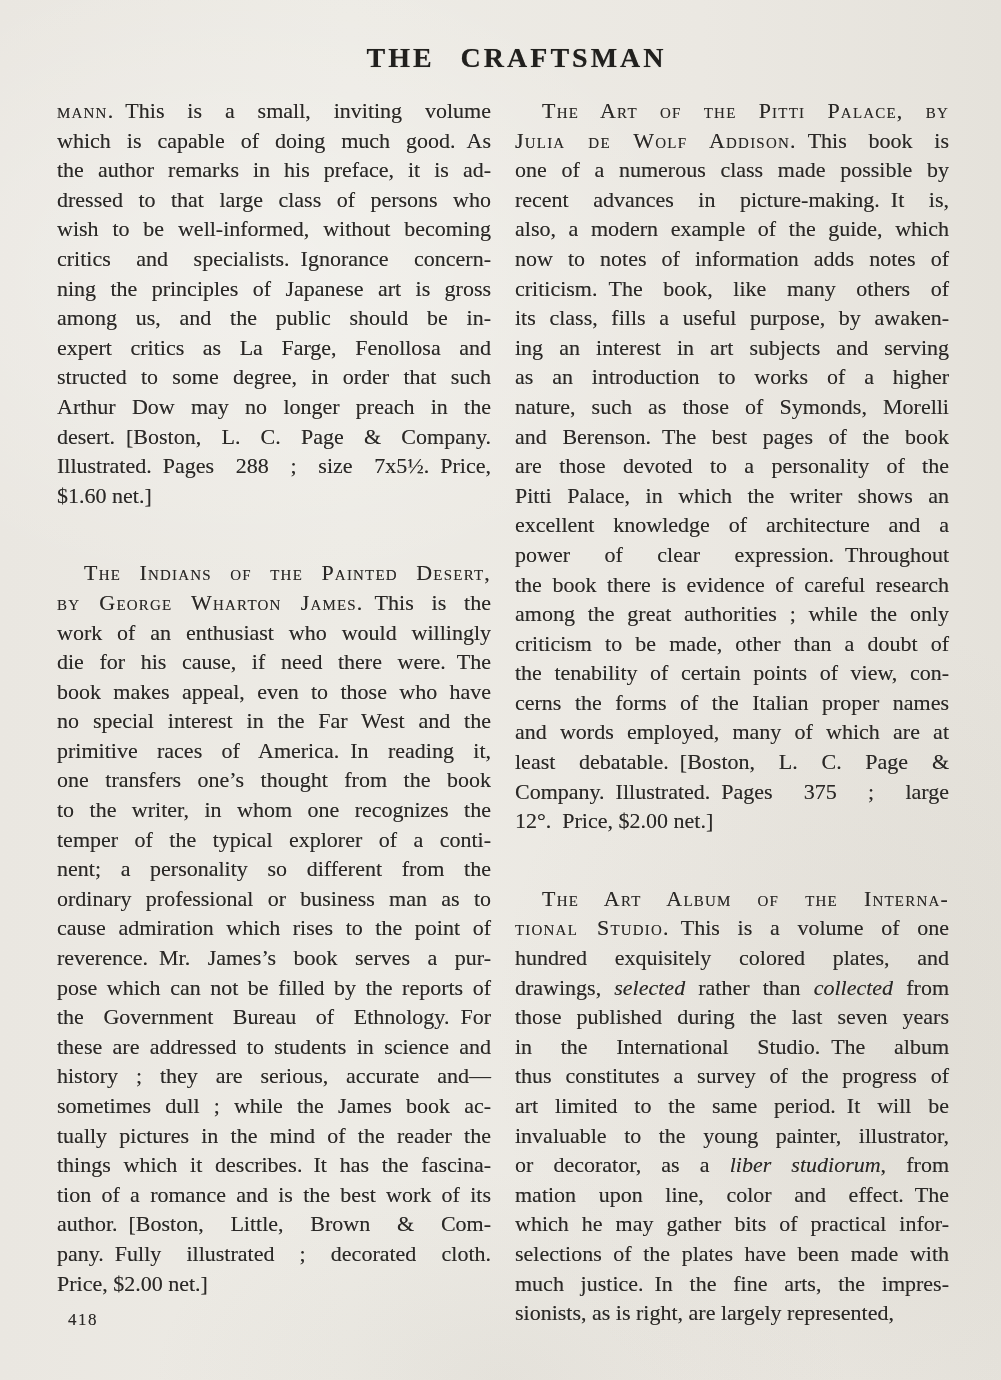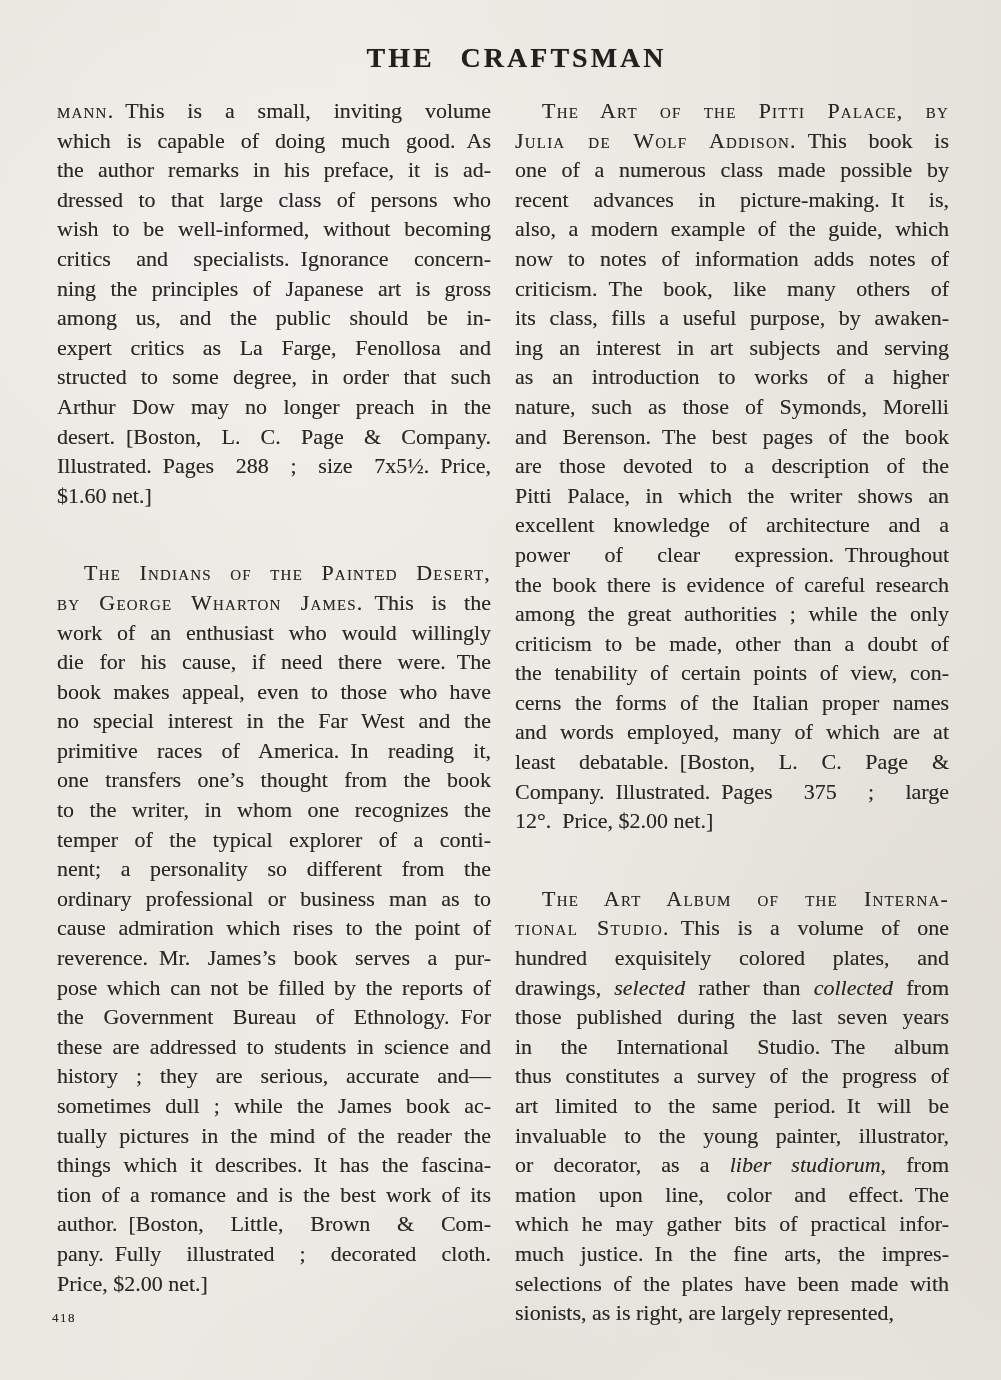--- a/index.html
+++ b/index.html
@@ -55,23 +55,23 @@
   }
   .line.last { text-align-last: left; }
   .paragraph.indent .line:first-child { text-indent: 27px; }
   sc {
     font-variant: small-caps;
     letter-spacing: 1.2px;
   }
   i { }
   .page-number {
     position: absolute;
-    left: 52px;
+    left: 68px;
     top: 1310px;
-    font-size: 13px;
+    font-size: 17px;
     letter-spacing: 1.5px;
     color: #2a2826;
     text-shadow: 0 0 0.6px rgba(42,40,38,0.45);
   }
 </style>
 </head>
 <body>
 
 <div class="page">
   <h1 class="header">THE CRAFTSMAN</h1>
@@ -128,21 +128,21 @@
           <div class="line">one of a numerous class made possible by</div>
           <div class="line">recent advances in picture-making. It is,</div>
           <div class="line">also, a modern example of the guide, which</div>
           <div class="line">now to notes of information adds notes of</div>
           <div class="line">criticism. The book, like many others of</div>
           <div class="line">its class, fills a useful purpose, by awaken-</div>
           <div class="line">ing an interest in art subjects and serving</div>
           <div class="line">as an introduction to works of a higher</div>
           <div class="line">nature, such as those of Symonds, Morelli</div>
           <div class="line">and Berenson. The best pages of the book</div>
-          <div class="line">are those devoted to a description of the</div>
+          <div class="line">are those devoted to a personality of the</div>
           <div class="line">Pitti Palace, in which the writer shows an</div>
           <div class="line">excellent knowledge of architecture and a</div>
           <div class="line">power of clear expression. Throughout</div>
           <div class="line">the book there is evidence of careful research</div>
           <div class="line">among the great authorities ; while the only</div>
           <div class="line">criticism to be made, other than a doubt of</div>
           <div class="line">the tenability of certain points of view, con-</div>
           <div class="line">cerns the forms of the Italian proper names</div>
           <div class="line">and words employed, many of which are at</div>
           <div class="line">least debatable. [Boston, L. C. Page &amp;</div>
@@ -155,20 +155,20 @@
           <div class="line">hundred exquisitely colored plates, and</div>
           <div class="line">drawings, <i>selected</i> rather than <i>collected</i> from</div>
           <div class="line">those published during the last seven years</div>
           <div class="line">in the International Studio. The album</div>
           <div class="line">thus constitutes a survey of the progress of</div>
           <div class="line">art limited to the same period. It will be</div>
           <div class="line">invaluable to the young painter, illustrator,</div>
           <div class="line">or decorator, as a <i>liber studiorum</i>, from</div>
           <div class="line">mation upon line, color and effect. The</div>
           <div class="line">which he may gather bits of practical infor-</div>
+          <div class="line">selections of the plates have been made with</div>
           <div class="line">much justice. In the fine arts, the impres-</div>
-          <div class="line">selections of the plates have been made with</div>
           <div class="line last">sionists, as is right, are largely represented,</div>
         </div>
       </div>
   </div>
   <div class="page-number">418</div>
 </div>
 
 </body></html>

